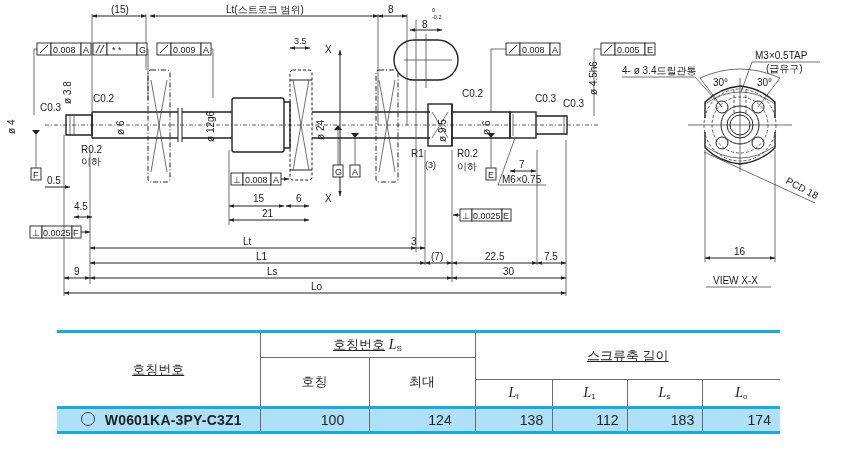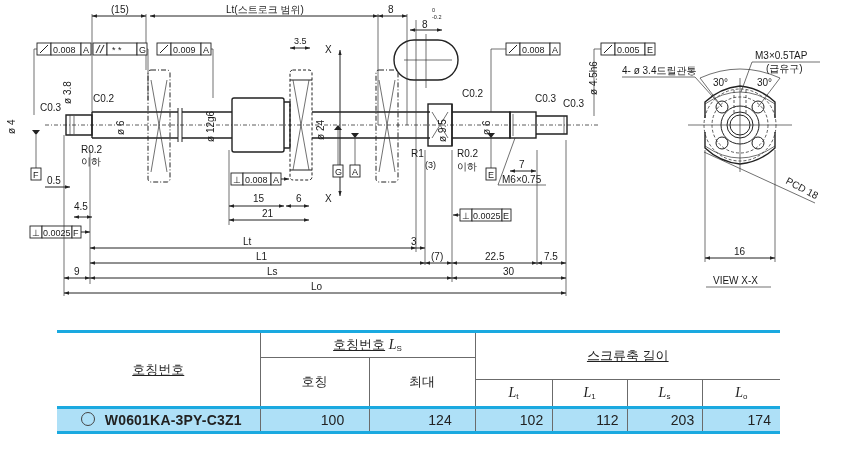--- a/index.html
+++ b/index.html
@@ -339,19 +339,19 @@
   <tr class="hdr-small" style="height:28px">
     <td><span class="ital">L</span><span class="sub">t</span></td>
     <td><span class="ital">L</span><span class="sub">1</span></td>
     <td><span class="ital">L</span><span class="sub">s</span></td>
     <td class="c-last"><span class="ital">L</span><span class="sub">o</span></td>
   </tr>
   <tr class="data-row">
     <td class="c-name part-no"><span class="radio"></span><span>W0601KA-3PY-C3Z1</span></td>
     <td>100</td>
     <td>124</td>
-    <td>102</td>
+    <td>138</td>
     <td>112</td>
-    <td>203</td>
+    <td>183</td>
     <td class="c-last">174</td>
   </tr>
 </tbody>
   </table>
 
 </body></html>

